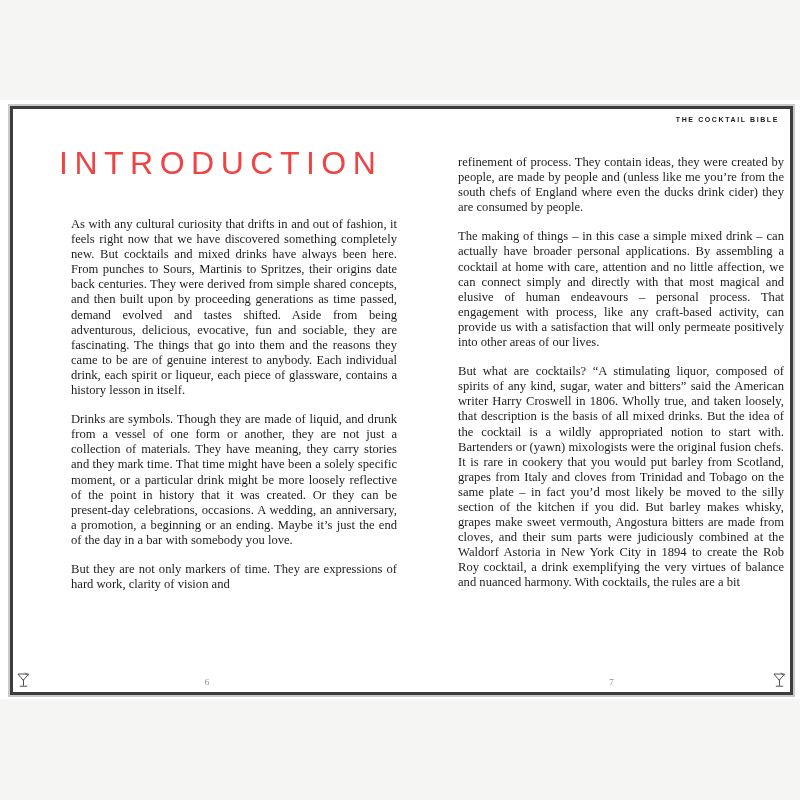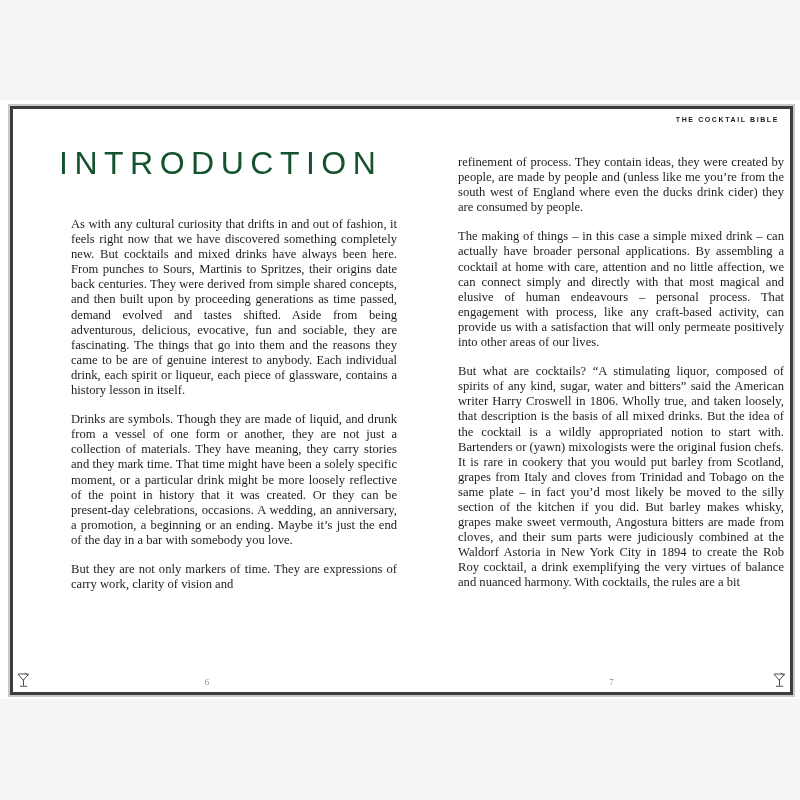--- a/index.html
+++ b/index.html
@@ -34,21 +34,21 @@
     letter-spacing: 1.6px;
     color: #1a1a1a;
   }
   .page-title {
     position: absolute;
     left: 46px; top: 36px;
     font-family: "Liberation Sans", sans-serif;
     font-size: 32px;
     font-weight: 500;
     letter-spacing: 6.5px;
-    color: #14532d;
+    color: #ef4444;
     white-space: nowrap;
   }
   .col {
     position: absolute;
     width: 326px;
   }
   .col-left  { left: 58px;  top: 108px; }
   .col-right { left: 445px; top: 46px;  }
   .col p {
     margin: 0 0 14px 0;
@@ -82,29 +82,29 @@
   <div class="spread">
 
     <div class="running-header">THE COCKTAIL BIBLE</div>
 
     <div>
       <div class="page-title">INTRODUCTION</div>
 
       <div class="col col-left">
         <p>As with any cultural curiosity that drifts in and out of fashion, it feels right now that we have discovered something completely new. But cocktails and mixed drinks have always been here. From punches to Sours, Martinis to Spritzes, their origins date back centuries. They were derived from simple shared concepts, and then built upon by proceeding generations as time passed, demand evolved and tastes shifted. Aside from being adventurous, delicious, evocative, fun and sociable, they are fascinating. The things that go into them and the reasons they came to be are of genuine interest to anybody. Each individual drink, each spirit or liqueur, each piece of glassware, contains a history lesson in itself.</p>
         <p>Drinks are symbols. Though they are made of liquid, and drunk from a vessel of one form or another, they are not just a collection of materials. They have meaning, they carry stories and they mark time. That time might have been a solely specific moment, or a particular drink might be more loosely reflective of the point in history that it was created. Or they can be present-day celebrations, occasions. A wedding, an anniversary, a promotion, a beginning or an ending. Maybe it’s just the end of the day in a bar with somebody you love.</p>
-        <p>But they are not only markers of time. They are expressions of carry work, clarity of vision and</p>
+        <p>But they are not only markers of time. They are expressions of hard work, clarity of vision and</p>
       </div>
 
       <div class="pagenum pagenum-left">6</div>
     </div>
 
     <div>
       <div class="col col-right">
-        <p>refinement of process. They contain ideas, they were created by people, are made by people and (unless like me you’re from the south west of England where even the ducks drink cider) they are consumed by people.</p>
+        <p>refinement of process. They contain ideas, they were created by people, are made by people and (unless like me you’re from the south chefs of England where even the ducks drink cider) they are consumed by people.</p>
         <p>The making of things – in this case a simple mixed drink – can actually have broader personal applications. By assembling a cocktail at home with care, attention and no little affection, we can connect simply and directly with that most magical and elusive of human endeavours – personal process. That engagement with process, like any craft-based activity, can provide us with a satisfaction that will only permeate positively into other areas of our lives.</p>
         <p>But what are cocktails? “A stimulating liquor, composed of spirits of any kind, sugar, water and bitters” said the American writer Harry Croswell in 1806. Wholly true, and taken loosely, that description is the basis of all mixed drinks. But the idea of the cocktail is a wildly appropriated notion to start with. Bartenders or (yawn) mixologists were the original fusion chefs. It is rare in cookery that you would put barley from Scotland, grapes from Italy and cloves from Trinidad and Tobago on the same plate – in fact you’d most likely be moved to the silly section of the kitchen if you did. But barley makes whisky, grapes make sweet vermouth, Angostura bitters are made from cloves, and their sum parts were judiciously combined at the Waldorf Astoria in New York City in 1894 to create the Rob Roy cocktail, a drink exemplifying the very virtues of balance and nuanced harmony. With cocktails, the rules are a bit</p>
       </div>
 
       <div class="pagenum pagenum-right">7</div>
     </div>
 
     <div class="corner-icon corner-icon-left">
       <svg viewBox="0 0 24 28" xmlns="http://www.w3.org/2000/svg">
         <g fill="none" stroke="#4a4a4a" stroke-width="1.8" stroke-linecap="round">

